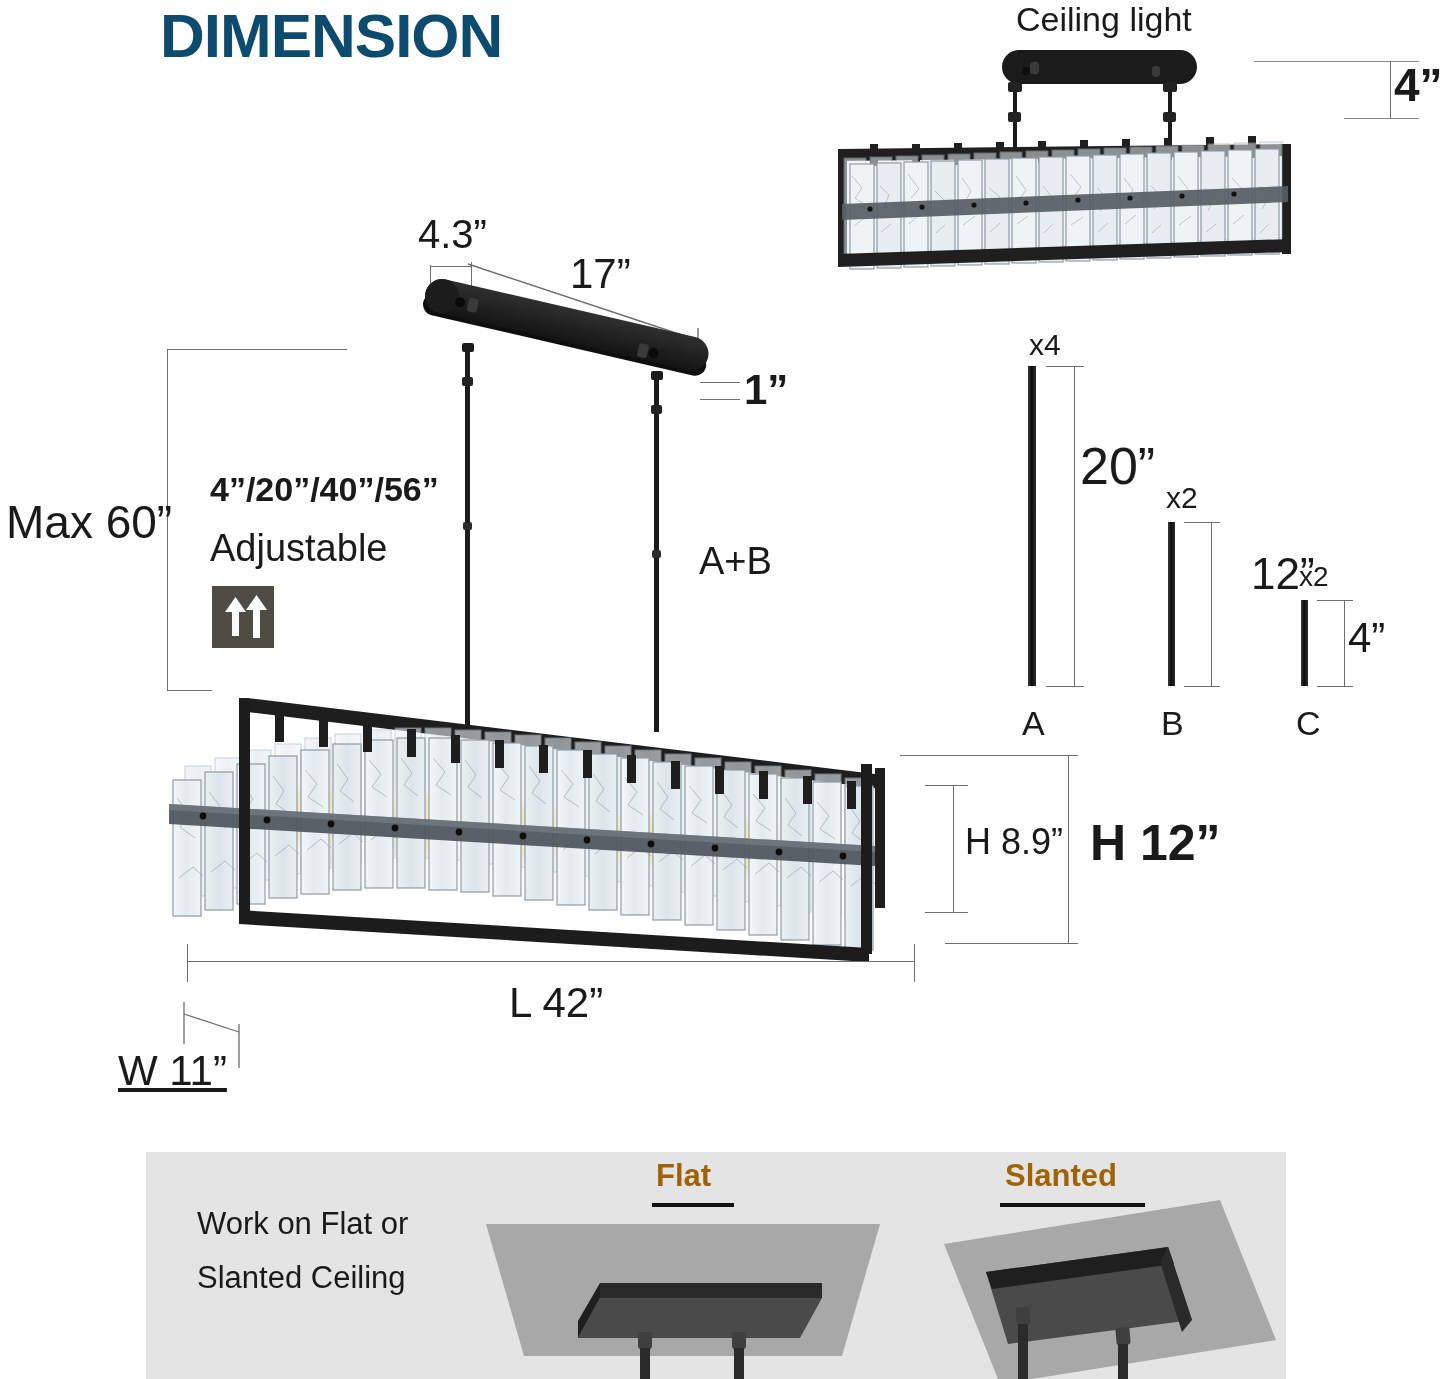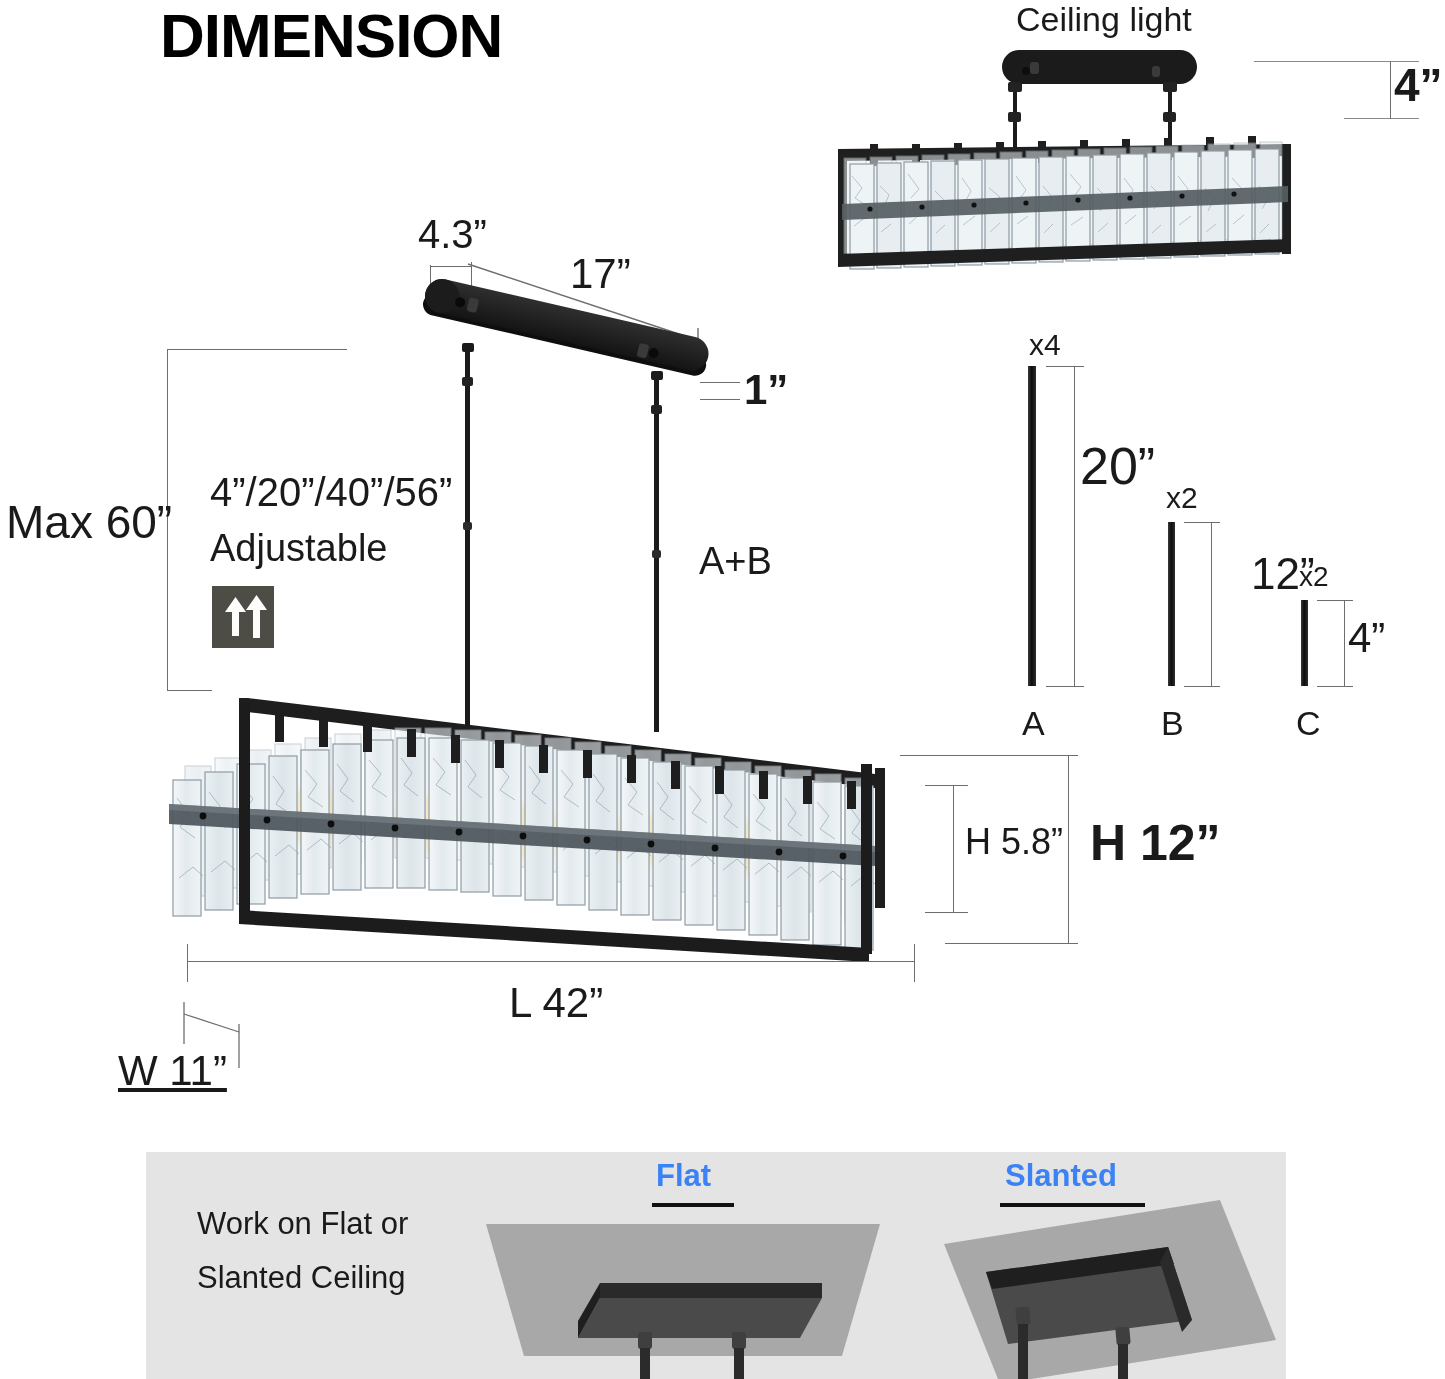--- a/index.html
+++ b/index.html
@@ -6,28 +6,28 @@
   body{width:1445px;height:1379px;position:relative;overflow:hidden;
        font-family:"Liberation Sans","DejaVu Sans",sans-serif;color:#1a1a1a;}
   .abs{position:absolute;}
   .lbl{position:absolute;white-space:nowrap;line-height:1;}
   .dimline{position:absolute;background:#6e6e6e;}
   .hline{height:1px;}
   .vline{width:1px;}
   .thin{background:#8a8a8a;}
 
   
-  #title{left:160px;top:5px;font-size:62px;font-weight:bold;letter-spacing:-1px;color:#000000;}
+  #title{left:160px;top:5px;font-size:62px;font-weight:bold;letter-spacing:-1px;color:#0c4a6e;}
 
   
   svg{display:block;overflow:visible;}
 
   
   #ceil-panel{left:146px;top:1152px;width:1140px;height:227px;background:#e4e4e4;}
-  .ceil-head{position:absolute;font-size:31px;font-weight:bold;color:#3b82f6;}
+  .ceil-head{position:absolute;font-size:31px;font-weight:bold;color:#a16207;}
   .ceil-underline{position:absolute;height:4px;background:#111;}
 </style>
 </head>
 <body>
 
 <div class="lbl" id="title">DIMENSION</div>
 
 <div class="lbl" style="left:1016px;top:2px;font-size:34px;">Ceiling light</div>
 
 <svg class="abs" style="left:830px;top:36px;" width="470" height="250" viewBox="0 0 470 250">
@@ -183,21 +183,21 @@
   <rect x="204" y="225" width="9" height="8" rx="2" fill="#2a2a2a"></rect>
 </svg>
 
 <div class="lbl" style="left:699px;top:542px;font-size:38px;">A+B</div>
 
 <div class="dimline hline" style="left:167px;top:349px;width:180px;"></div>
 <div class="dimline hline" style="left:167px;top:690px;width:45px;"></div>
 <div class="dimline vline" style="left:167px;top:349px;height:342px;"></div>
 <div class="lbl" style="left:6px;top:499px;font-size:46px;">Max 60”</div>
 
-<div class="lbl" style="left:210px;top:472px;font-size:40px;">4”/20”/40”/56”</div>
+<div class="lbl" style="left:210px;top:472px;font-size:34px;font-weight:bold;">4”/20”/40”/56”</div>
 <div class="lbl" style="left:210px;top:529px;font-size:38px;">Adjustable</div>
 <svg class="abs" style="left:212px;top:586px;" width="62" height="62" viewBox="0 0 62 62">
   <rect x="0" y="0" width="62" height="62" fill="#4d4d45"></rect>
   <path d="M20,50 L20,26 L13,26 L23.5,11 L34,26 L27,26 L27,50 Z" fill="#fdfdfb"></path>
   <path d="M41,52 L41,24 L34,24 L44.5,9 L55,24 L48,24 L48,52 Z" fill="#fdfdfb"></path>
 </svg>
 
 <div class="lbl" style="left:1029px;top:330px;font-size:30px;">x4</div>
 <div class="abs" style="left:1028px;top:366px;width:8px;height:320px;background:linear-gradient(90deg,#3a3a3a,#0c0c0c 45%,#2e2e2e);"></div>
 <div class="dimline hline" style="left:1046px;top:366px;width:38px;"></div>
@@ -366,21 +366,21 @@
 </svg>
 
 <div class="dimline hline" style="left:900px;top:755px;width:178px;"></div>
 <div class="dimline hline" style="left:945px;top:943px;width:133px;"></div>
 <div class="dimline vline" style="left:1068px;top:755px;height:189px;"></div>
 <div class="lbl" style="left:1090px;top:818px;font-size:50px;font-weight:bold;">H 12”</div>
 
 <div class="dimline hline" style="left:925px;top:785px;width:43px;"></div>
 <div class="dimline hline" style="left:925px;top:912px;width:43px;"></div>
 <div class="dimline vline" style="left:953px;top:785px;height:128px;"></div>
-<div class="lbl" style="left:965px;top:824px;font-size:36px;">H 5.8”</div>
+<div class="lbl" style="left:965px;top:824px;font-size:36px;">H 8.9”</div>
 
 <div class="dimline hline" style="left:187px;top:961px;width:728px;"></div>
 <div class="dimline vline" style="left:187px;top:944px;height:38px;"></div>
 <div class="dimline vline" style="left:914px;top:944px;height:38px;"></div>
 <div class="lbl" style="left:509px;top:982px;font-size:42px;">L 42”</div>
 
 <svg class="abs" style="left:172px;top:996px;" width="120" height="90" viewBox="0 0 120 90">
   <line x1="12" y1="6" x2="12" y2="48" stroke="#6e6e6e" stroke-width="1.3"></line>
   <line x1="12" y1="18" x2="67" y2="36" stroke="#6e6e6e" stroke-width="1.3"></line>
   <line x1="67" y1="28" x2="67" y2="72" stroke="#6e6e6e" stroke-width="1.3"></line>

